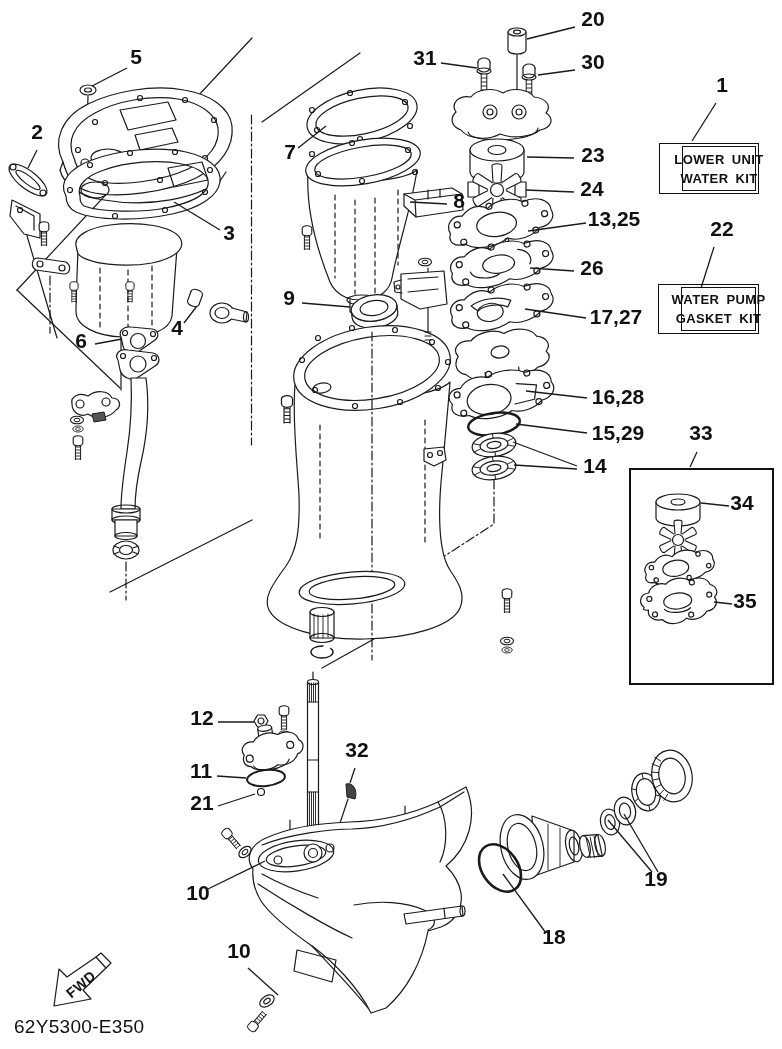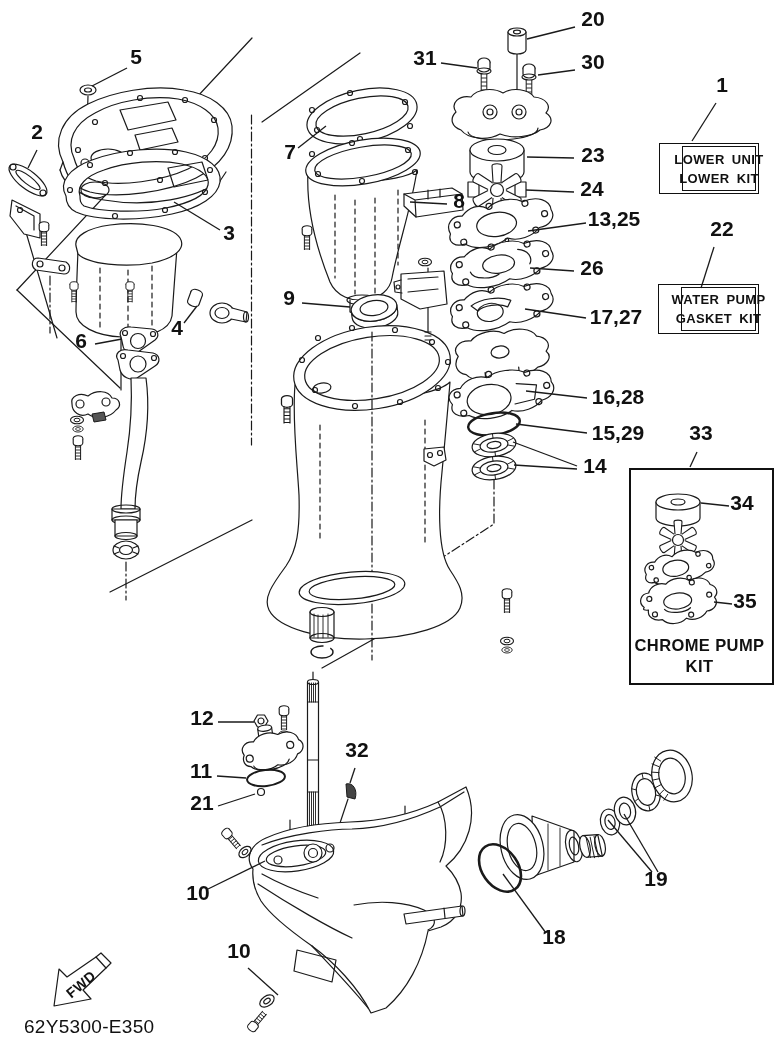--- a/index.html
+++ b/index.html
@@ -626,32 +626,28 @@
         <line x1="658" y1="872" x2="624" y2="814" class="leader"></line>
         <text x="656" y="886" class="callout">19</text>
         <line x1="546" y1="933" x2="503" y2="874" class="leader"></line>
         <text x="554" y="944" class="callout">18</text>
       </g>
 </svg>
 
 <div class="kit-box" style="left:659px;top:143px;width:98px;height:49px;">
   <div class="inner">
     <div class="bline">LOWER UNIT</div>
-    <div class="bline">LOWER KIT</div>
+    <div class="bline">WATER KIT</div>
   </div>
 </div>
 
 <div class="kit-box" style="left:658px;top:284px;width:99px;height:48px;">
   <div class="inner">
     <div class="bline">WATER PUMP</div>
     <div class="bline">GASKET KIT</div>
   </div>
 </div>
 
 <div class="chrome-box" style="left:629px;top:468px;width:141px;height:213px;"></div>
-<div class="chrome-text" style="left:631px;top:635px;width:137px;">
-  <div>CHROME PUMP</div>
-  <div>KIT</div>
+
+<div class="drawing-code" style="left:14px;top:1016px;">62Y5300-E350</div>
+
 </div>
 
-<div class="drawing-code" style="left:24px;top:1016px;">62Y5300-E350</div>
-
-</div>
-
 </body></html>

